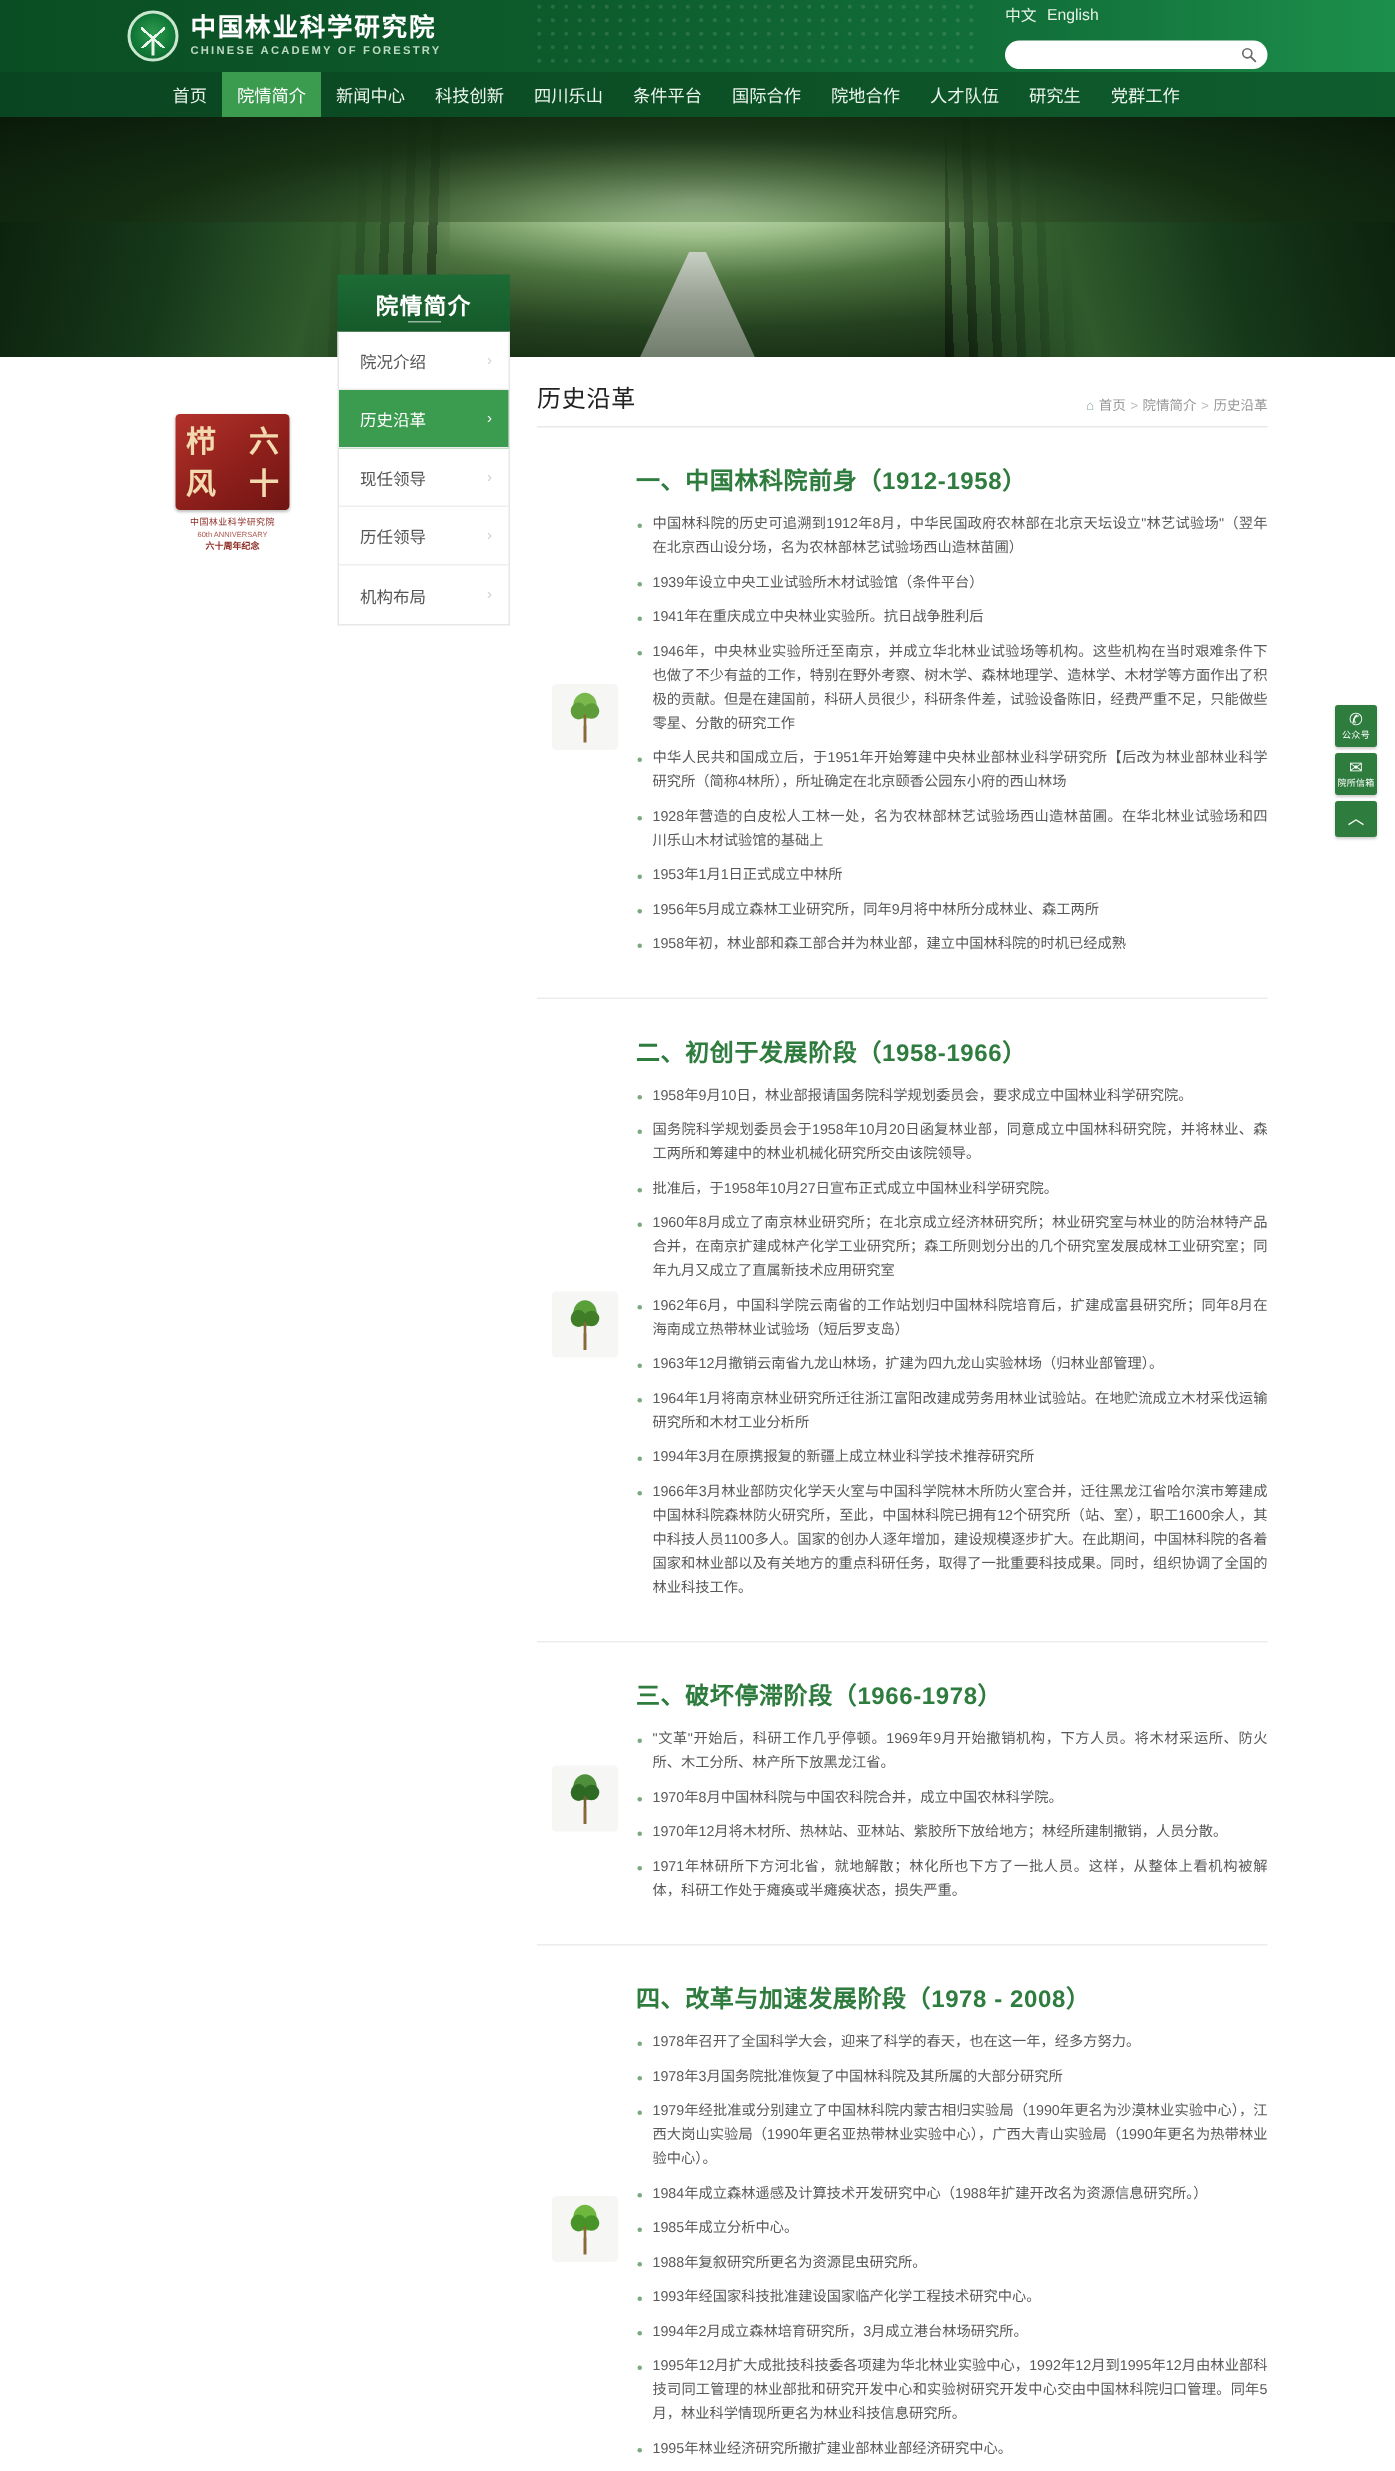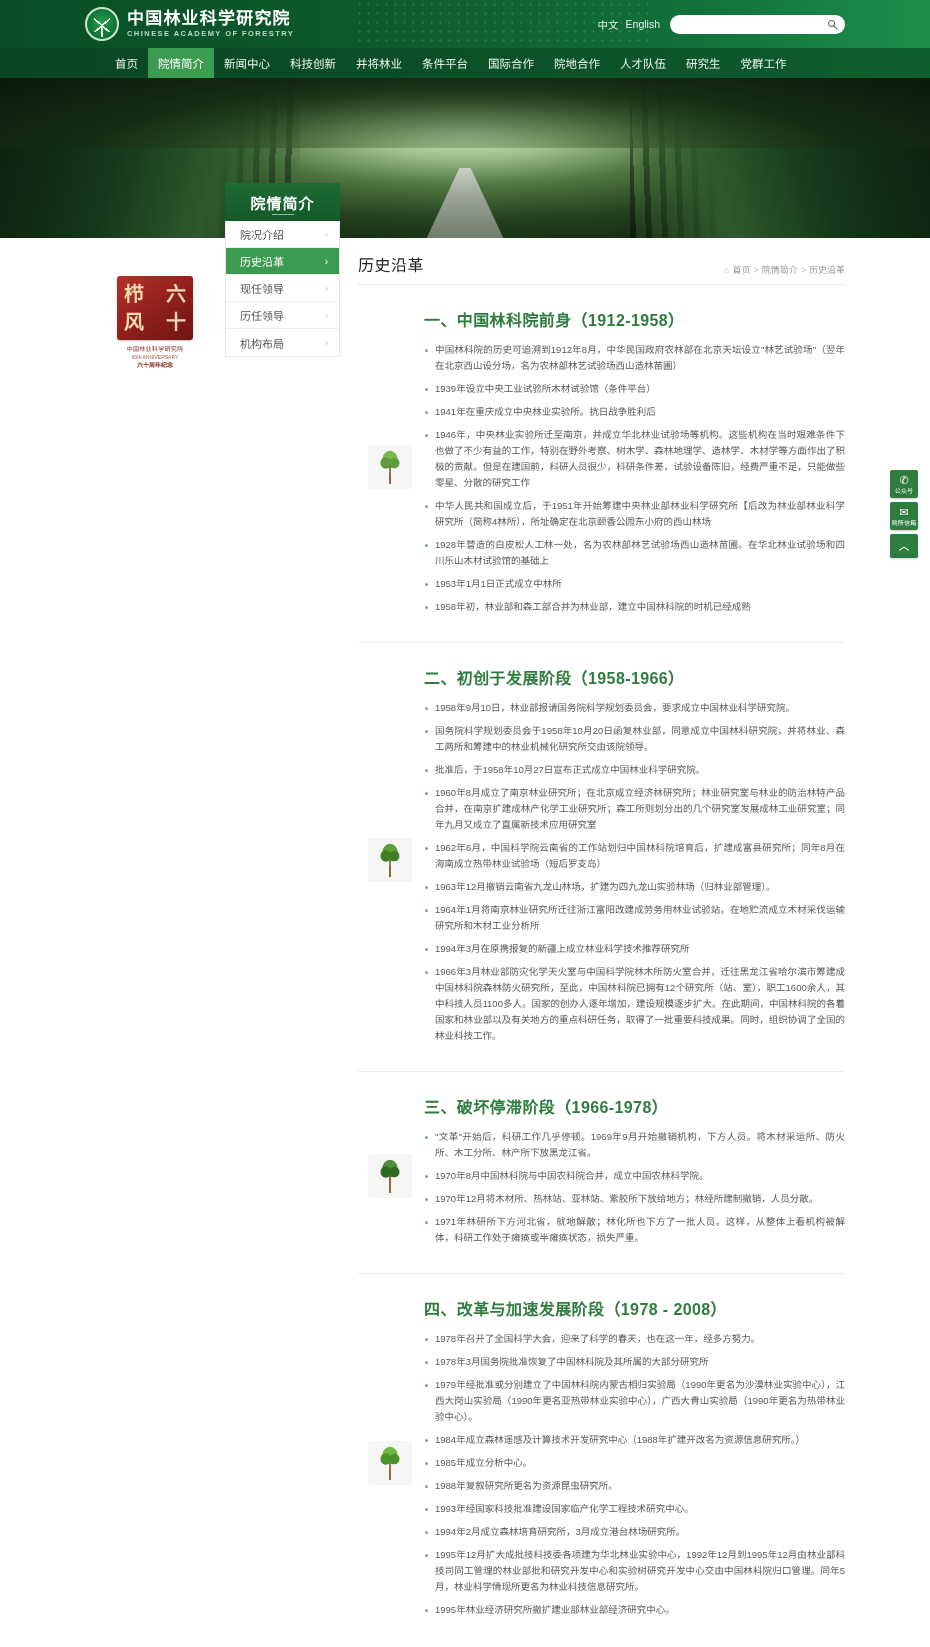--- a/index.html
+++ b/index.html
@@ -48,21 +48,21 @@
   .logo-mark:before{
     content:""; position:absolute; left:50%; top:58%; transform:translateX(-50%);
     width:2px; height:11px; background:#eaf6ec;
   }
   .brand-text .cn {
     color:#ffffff; font-size:17px; font-weight:bold; letter-spacing:1.2px; line-height:19px;
   }
   .brand-text .en {
     color:#bcd9c4; font-size:7.5px; letter-spacing:1.45px; line-height:11px; font-weight:bold;
   }
-  .top-right { margin-left:auto; display:flex; align-items:center; gap:10px; }
+  .top-right { margin-left:auto; display:flex; align-items:flex-start; gap:10px;flex-direction:column; }
   .lang { display:flex; gap:7px; align-items:center; }
   .lang span { color:#e6f2e8; font-size:10.5px; }
   .searchbox {
     width:175px; height:19px; background:#fff; border-radius:10px;
     position:relative; display:flex; align-items:center; padding:0 22px 0 10px;
   }
   .searchbox input {
     border:none; outline:none; width:100%; font-size:10px;
     font-family:"Liberation Sans",sans-serif; color:#555; background:transparent;
   }
@@ -165,21 +165,21 @@
     color:#fff; display:flex; align-items:center; justify-content:center;
     font-size:15px; font-weight:bold; letter-spacing:1px;
     position:relative;
   }
   .side-head:after{
     content:""; position:absolute; left:50%; transform:translateX(-50%);
     bottom:6px; width:22px; height:1px; background:rgba(255,255,255,.55);
   }
   .side-list { background:#fff; border:1px solid #e7e7e7; border-top:none; }
   .side-item {
-    height:27px; display:flex; align-items:center; justify-content:space-between;
+    height:39px; display:flex; align-items:center; justify-content:space-between;
     padding:0 11px 0 14px; font-size:11px; color:#555;
     border-bottom:1px solid #eee; cursor:pointer; text-decoration:none;
   }
   .side-item:last-child { border-bottom:none; }
   .side-item .chev { color:#cfcfcf; font-size:10px; }
   .side-item.active { background:#3b9b4f; color:#fff; }
   .side-item.active .chev { color:#fff; }
 
   
   .content { flex:1; padding-left:18px; min-width:0; }
@@ -264,21 +264,21 @@
       </div>
     </div>
   </div>
 
   <div class="nav">
     <div class="inner" id="nav-inner">
         <a class="">首页</a>
         <a class="active">院情简介</a>
         <a class="">新闻中心</a>
         <a class="">科技创新</a>
-        <a class="">并将林业</a>
+        <a class="">四川乐山</a>
         <a class="">条件平台</a>
         <a class="">国际合作</a>
         <a class="">院地合作</a>
         <a class="">人才队伍</a>
         <a class="">研究生</a>
         <a class="">党群工作</a>
       </div>
   </div>
 
   <div class="hero">
@@ -361,20 +361,21 @@
                 <div class="sec-body">
                   <div class="sec-title">一、中国林科院前身（1912-1958）</div>
                   <ul>
                     <li>中国林科院的历史可追溯到1912年8月，中华民国政府农林部在北京天坛设立"林艺试验场"（翌年在北京西山设分场，名为农林部林艺试验场西山造林苗圃）</li>
                     <li>1939年设立中央工业试验所木材试验馆（条件平台）</li>
                     <li>1941年在重庆成立中央林业实验所。抗日战争胜利后</li>
                     <li>1946年，中央林业实验所迁至南京，并成立华北林业试验场等机构。这些机构在当时艰难条件下也做了不少有益的工作，特别在野外考察、树木学、森林地理学、造林学、木材学等方面作出了积极的贡献。但是在建国前，科研人员很少，科研条件差，试验设备陈旧，经费严重不足，只能做些零星、分散的研究工作</li>
                     <li>中华人民共和国成立后，于1951年开始筹建中央林业部林业科学研究所【后改为林业部林业科学研究所（简称4林所），所址确定在北京颐香公园东小府的西山林场</li>
                     <li>1928年营造的白皮松人工林一处，名为农林部林艺试验场西山造林苗圃。在华北林业试验场和四川乐山木材试验馆的基础上</li>
                     <li>1953年1月1日正式成立中林所</li>
+                    <li>1956年5月成立森林工业研究所，同年9月将中林所分成林业、森工两所</li>
                     <li>1958年初，林业部和森工部合并为林业部，建立中国林科院的时机已经成熟</li>
                   </ul>
                 </div>
               </div>
             </div>
             <div class="section">
               <div class="sec-row">
                 <div class="sec-ico">
                   <svg class="tree" viewBox="0 0 30 30">
                     <ellipse cx="15" cy="11" rx="9" ry="10" fill="#5aa03a"></ellipse>

